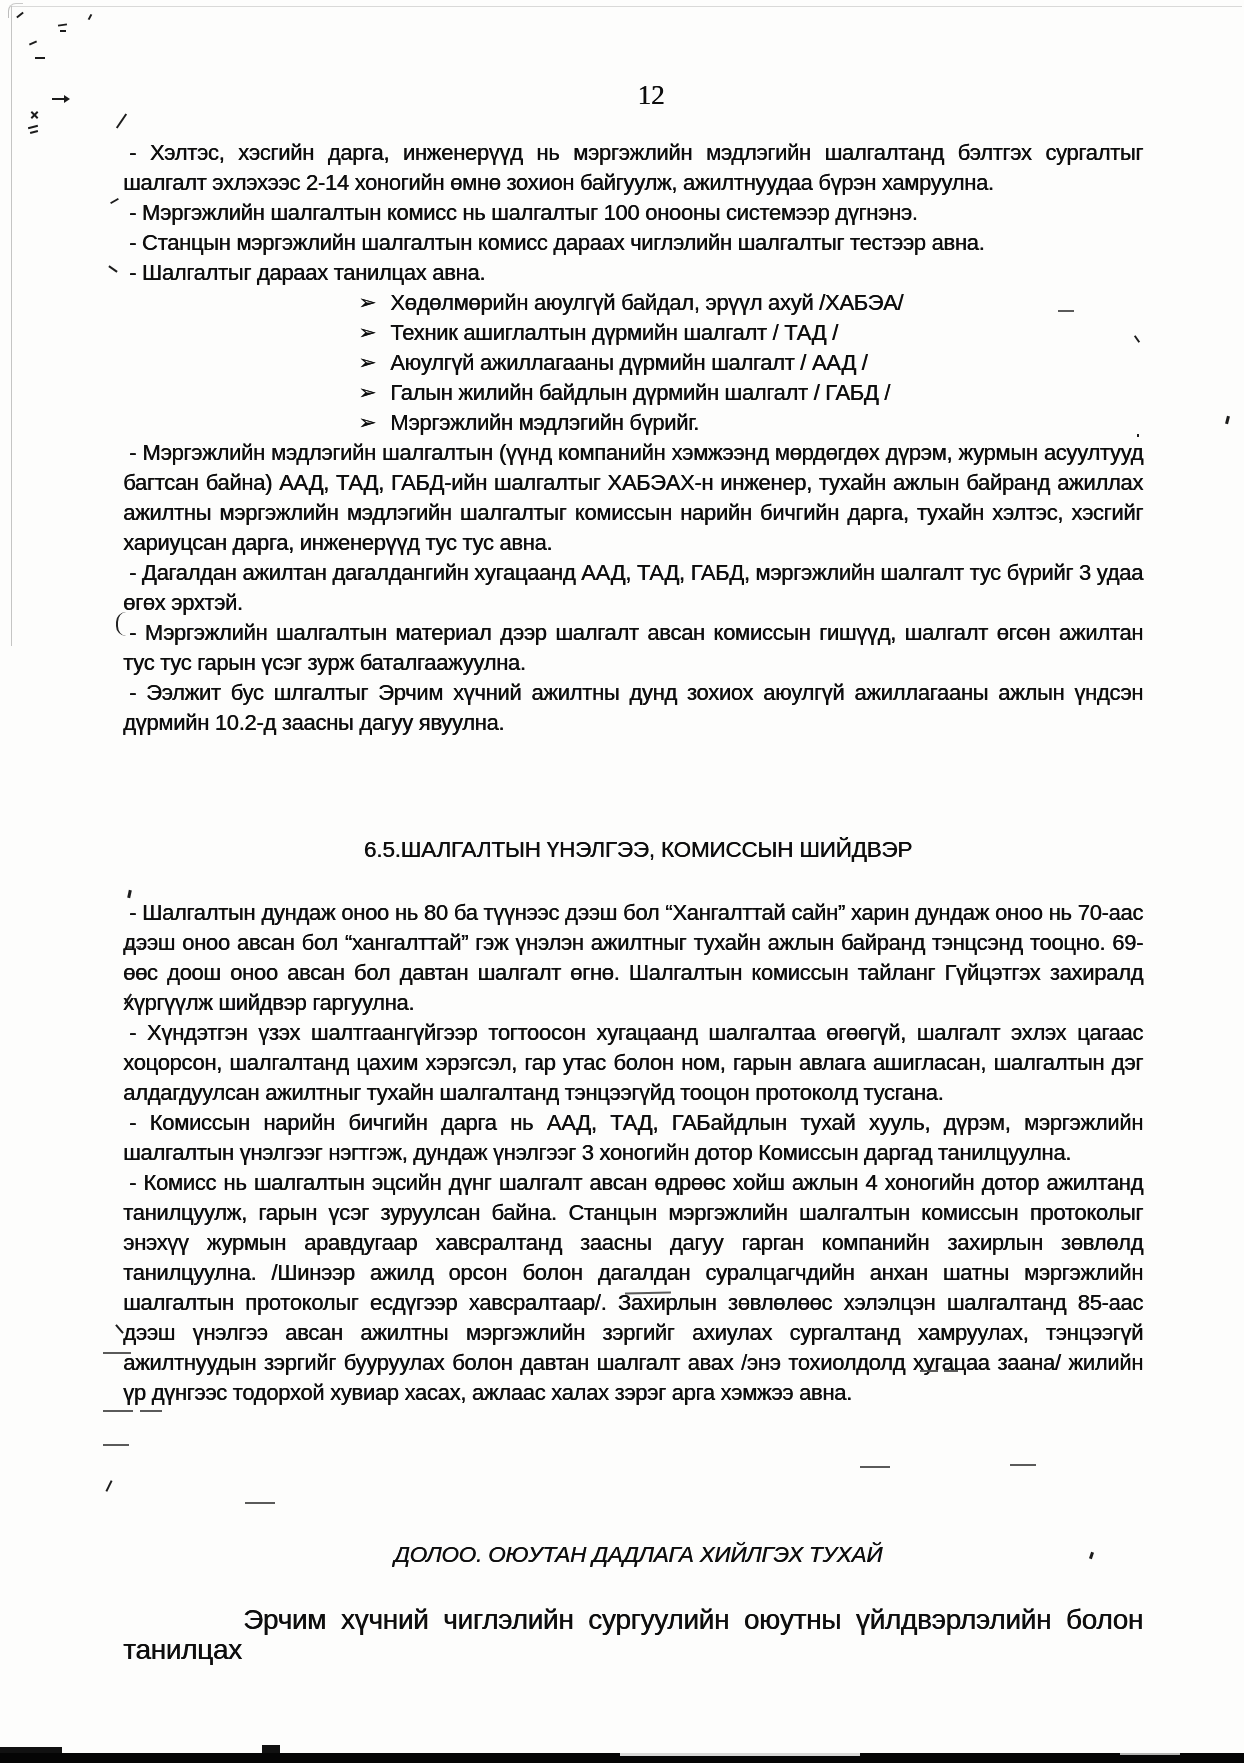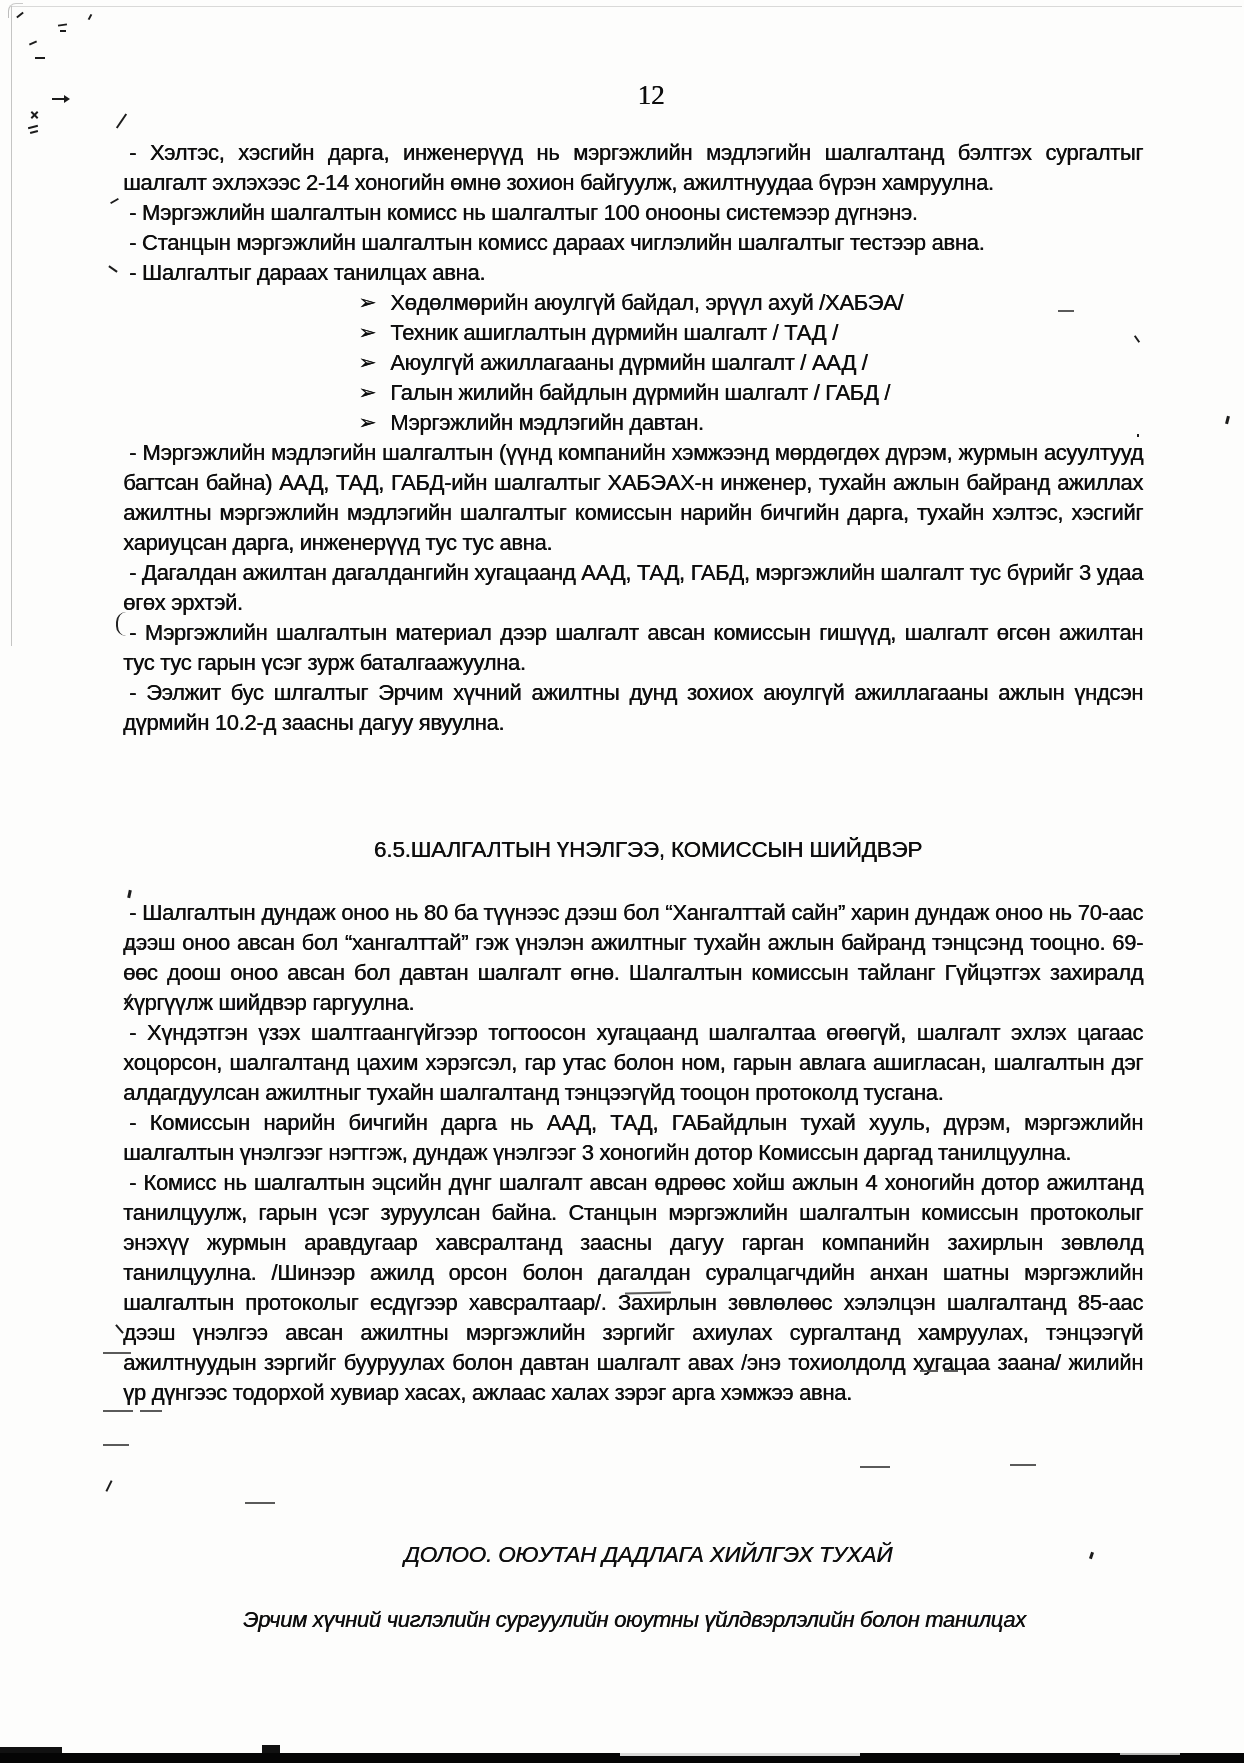--- a/index.html
+++ b/index.html
@@ -17,30 +17,30 @@
   .content{
     position:absolute;left:123px;width:1020px;
     font-size:22px;line-height:30px;text-align:justify;letter-spacing:-0.3px;
   }
   #sec1{top:138px;}
   #sec2{top:898px;}
   p.bullet{margin:0;text-indent:6px;}
   .subitem{padding-left:235px;text-align:left;}
   .subitem .arr{display:inline-block;margin-right:14px;transform:scaleY(0.9);}
   .heading{
-    position:absolute;left:138px;width:1020px;text-align:center;
+    position:absolute;left:128px;width:1020px;text-align:center;
     font-size:22.5px;line-height:30px;font-weight:normal;margin:0;
     letter-spacing:-0.2px;
   }
   #h65{top:835px;}
   #h7{top:1540px;font-style:italic;}
   #final-para{
     position:absolute;left:123px;top:1605px;width:1020px;
-    font-size:22px;line-height:30px;text-align:justify;text-indent:120px;
-    letter-spacing:-0.3px;margin:0;font-style:italic;
+    font-size:28px;line-height:30px;text-align:justify;text-indent:120px;
+    letter-spacing:-0.3px;margin:0;
   }
 
   
   .edge-top{position:absolute;left:12px;top:6px;width:1230px;height:1px;background:rgba(0,0,0,0.14);}
   .edge-left{position:absolute;left:11px;top:6px;width:1px;height:640px;background:rgba(0,0,0,0.22);}
   .edge-corner{position:absolute;left:8px;top:3px;width:14px;height:14px;border-left:1px solid rgba(0,0,0,0.25);border-top:1px solid rgba(0,0,0,0.2);border-radius:8px 0 0 0;}
   .bottom-bar{position:absolute;left:0;top:1753px;width:1244px;height:10px;background:#050505;}
   .bottom-bar .gap1{position:absolute;left:620px;top:0;width:240px;height:3px;background:#fdfdfc;opacity:.85;}
   .bottom-bar .gap2{position:absolute;left:1120px;top:0;width:60px;height:2px;background:#fdfdfc;opacity:.7;}
   .blob1{position:absolute;left:0px;top:1747px;width:62px;height:7px;background:#111;}
@@ -65,21 +65,21 @@
 <div class="content txt" id="sec1">
   <p class="bullet">- Хэлтэс, хэсгийн дарга, инженерүүд нь мэргэжлийн мэдлэгийн шалгалтанд бэлтгэх сургалтыг шалгалт эхлэхээс 2-14 хоногийн өмнө зохион байгуулж, ажилтнуудаа бүрэн хамруулна.</p>
   <p class="bullet">- Мэргэжлийн шалгалтын комисс нь шалгалтыг 100 онооны системээр дүгнэнэ.</p>
   <p class="bullet">- Станцын мэргэжлийн шалгалтын комисс дараах чиглэлийн шалгалтыг тестээр авна.</p>
   <p class="bullet">- Шалгалтыг дараах танилцах авна.</p>
 
   <div class="subitem"><span class="arr">➢</span><span>Хөдөлмөрийн аюулгүй байдал, эрүүл ахуй /ХАБЭА/</span></div>
   <div class="subitem"><span class="arr">➢</span><span>Техник ашиглалтын дүрмийн шалгалт / ТАД /</span></div>
   <div class="subitem"><span class="arr">➢</span><span>Аюулгүй ажиллагааны дүрмийн шалгалт / ААД /</span></div>
   <div class="subitem"><span class="arr">➢</span><span>Галын жилийн байдлын дүрмийн шалгалт / ГАБД /</span></div>
-  <div class="subitem"><span class="arr">➢</span><span>Мэргэжлийн мэдлэгийн давтан.</span></div>
+  <div class="subitem"><span class="arr">➢</span><span>Мэргэжлийн мэдлэгийн бүрийг.</span></div>
 
   <p class="bullet">- Мэргэжлийн мэдлэгийн шалгалтын (үүнд компанийн хэмжээнд мөрдөгдөх дүрэм, журмын асуултууд багтсан байна) ААД, ТАД, ГАБД-ийн шалгалтыг ХАБЭАХ-н инженер, тухайн ажлын байранд ажиллах ажилтны мэргэжлийн мэдлэгийн шалгалтыг комиссын нарийн бичгийн дарга, тухайн хэлтэс, хэсгийг хариуцсан дарга, инженерүүд тус тус авна.</p>
   <p class="bullet">- Дагалдан ажилтан дагалдангийн хугацаанд ААД, ТАД, ГАБД, мэргэжлийн шалгалт тус бүрийг 3 удаа өгөх эрхтэй.</p>
   <p class="bullet">- Мэргэжлийн шалгалтын материал дээр шалгалт авсан комиссын гишүүд, шалгалт өгсөн ажилтан тус тус гарын үсэг зурж баталгаажуулна.</p>
   <p class="bullet">- Ээлжит бус шлгалтыг Эрчим хүчний ажилтны дунд зохиох аюулгүй ажиллагааны ажлын үндсэн дүрмийн 10.2-д заасны дагуу явуулна.</p>
 </div>
 
 <h2 class="heading txt" id="h65">6.5.ШАЛГАЛТЫН ҮНЭЛГЭЭ, КОМИССЫН ШИЙДВЭР</h2>
 
 <div class="content txt" id="sec2">

